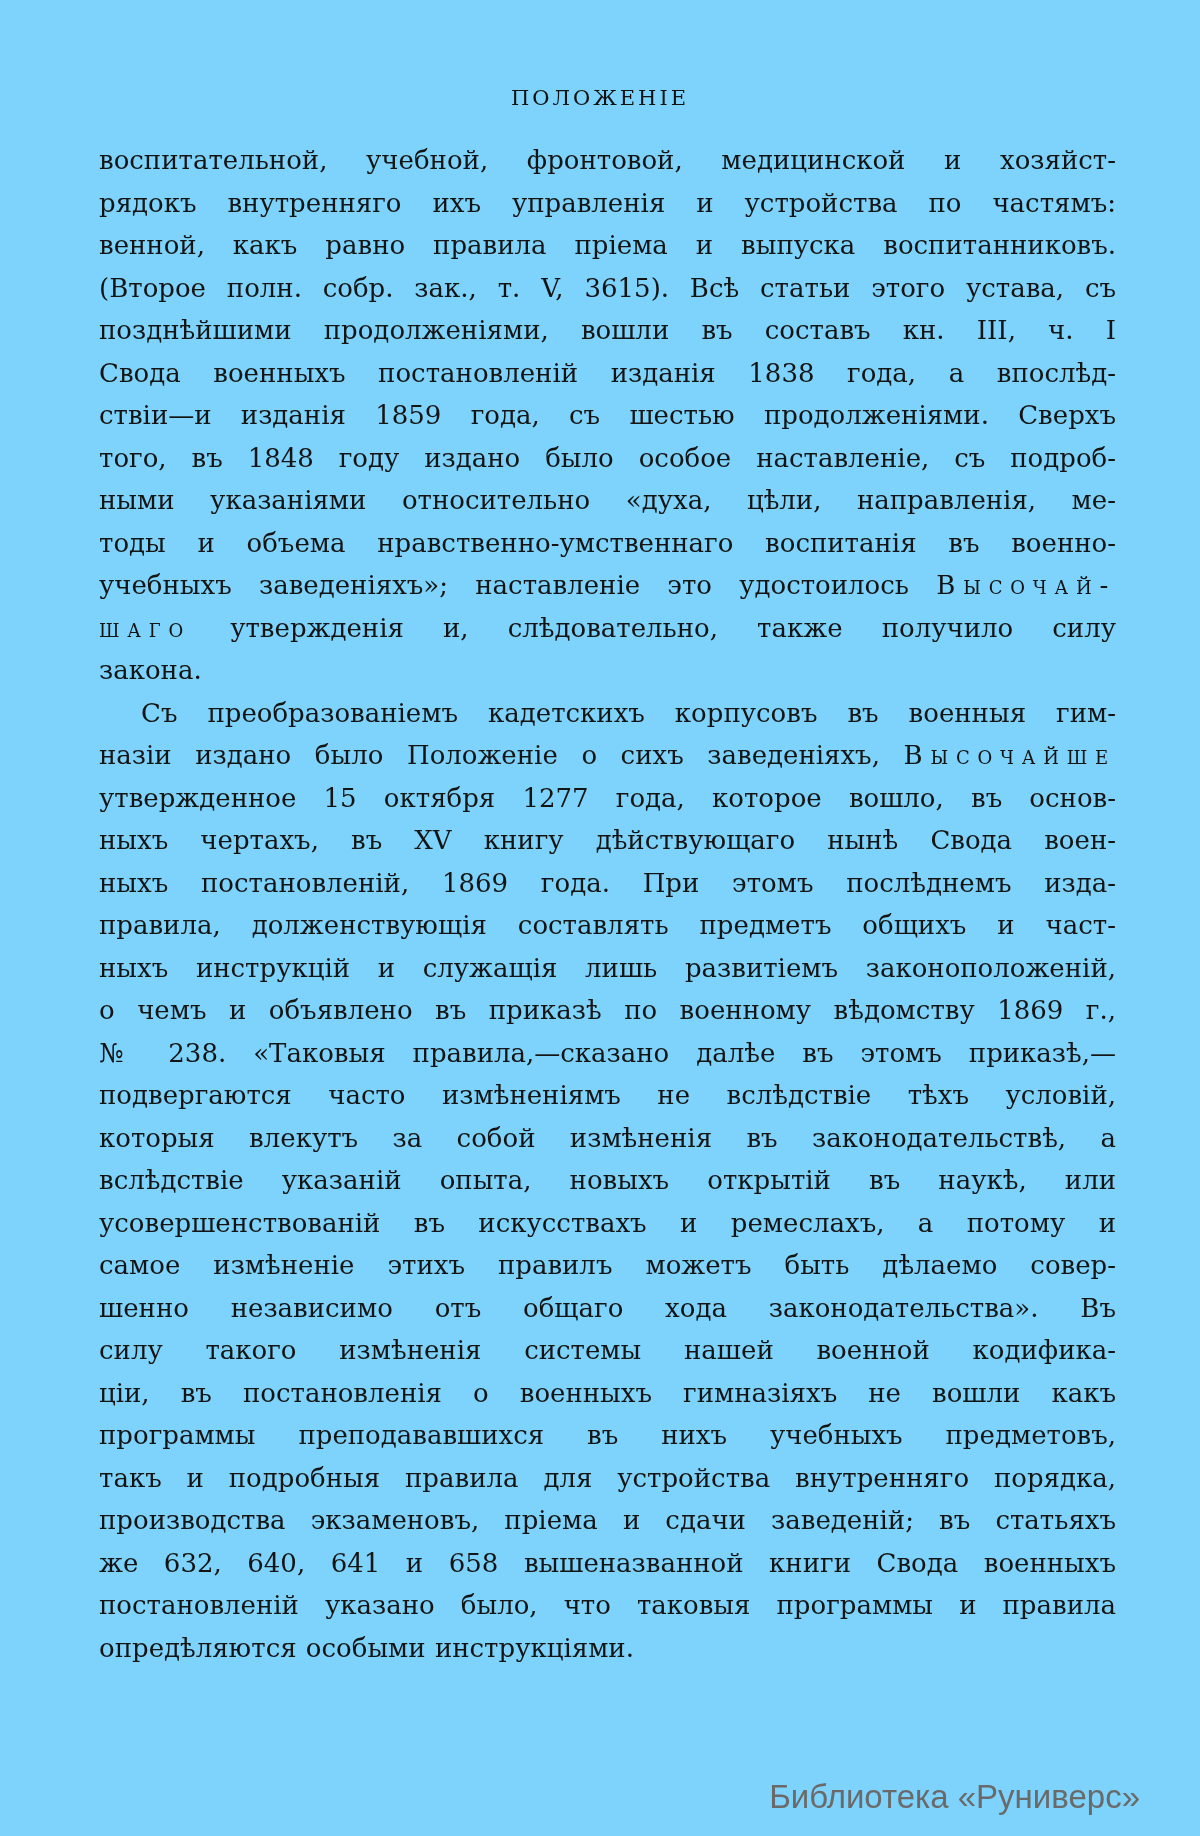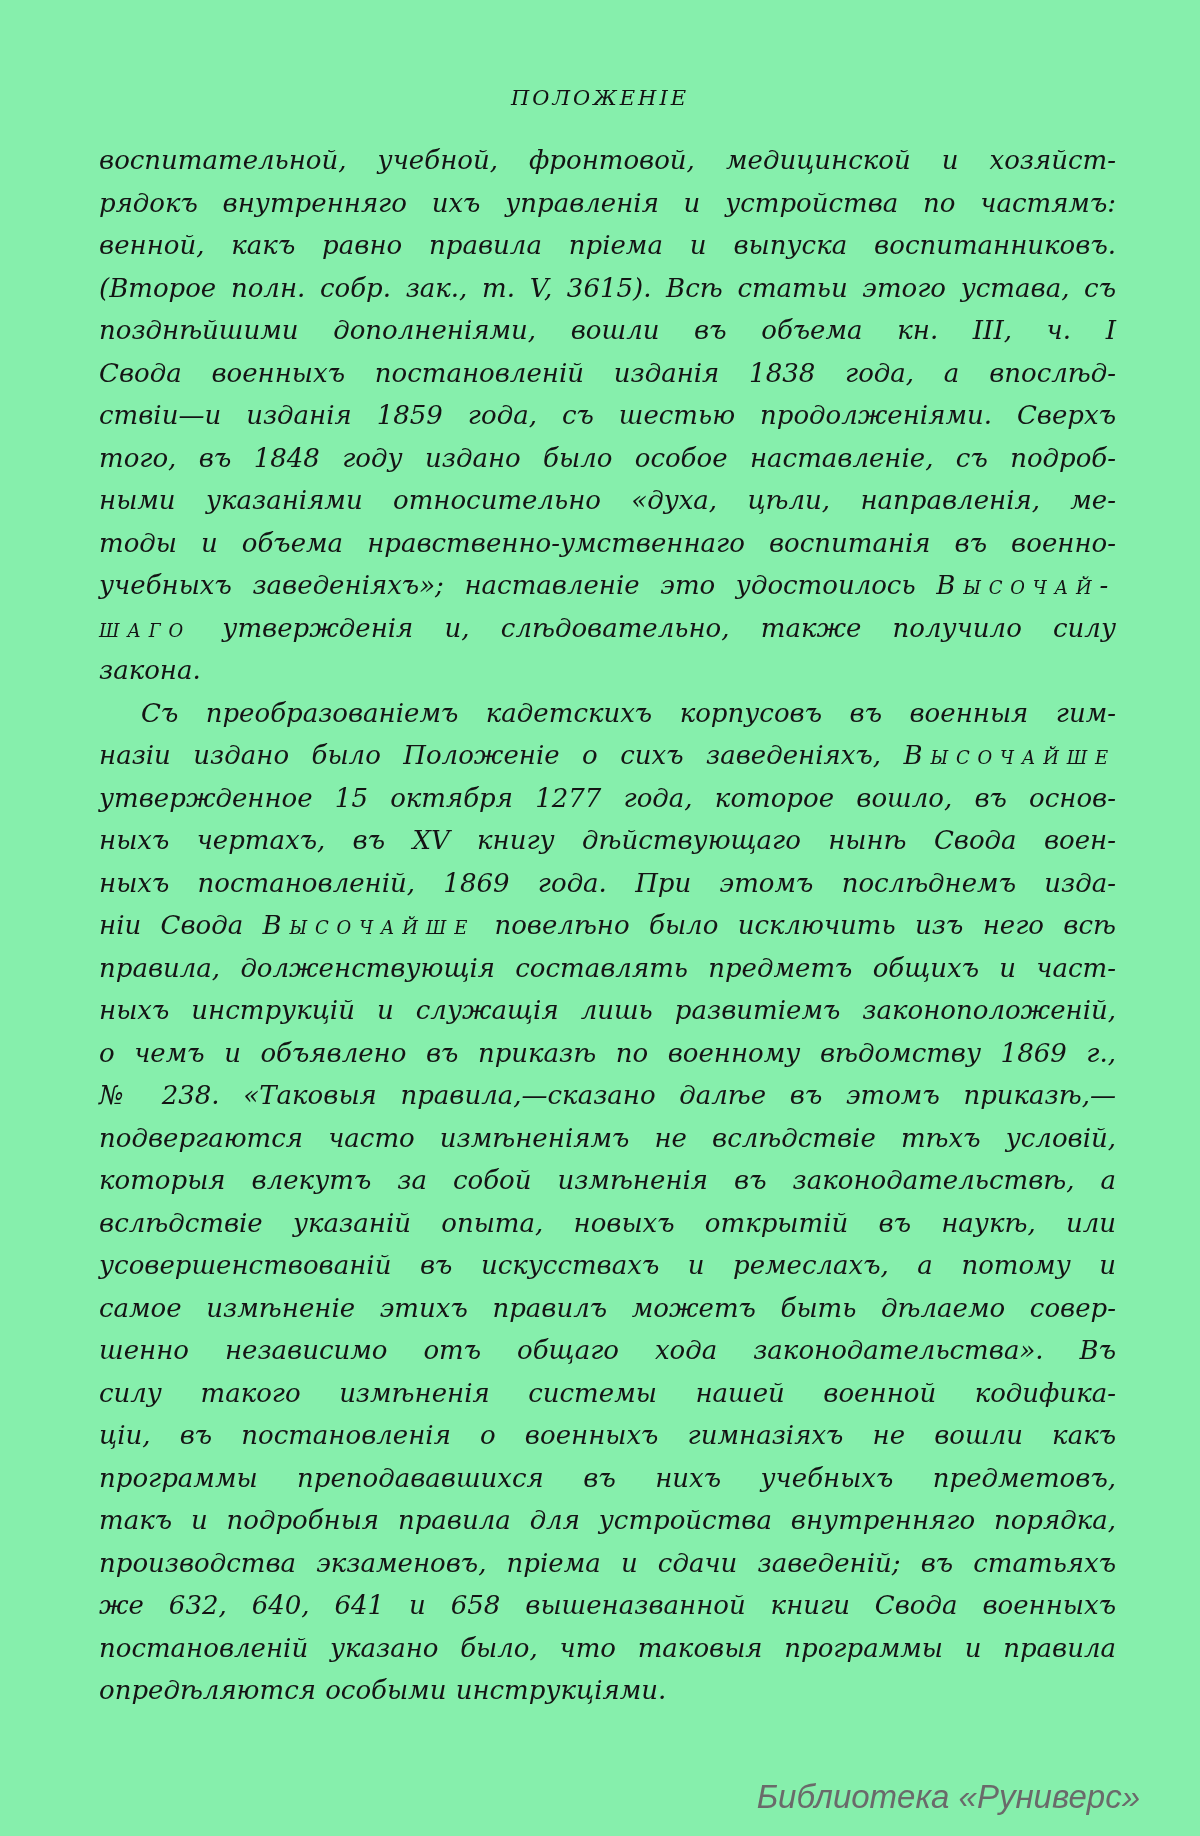--- a/index.html
+++ b/index.html
@@ -46,43 +46,42 @@
     position:absolute;
     top:1778px;right:60px;
     font-family:"Liberation Sans","DejaVu Sans",sans-serif;
     font-size:33px;
     color:#6a6a6a;
   }
 </style>
 </head>
 <body>
 
-<div class="page" style="background: #86efac; color: rgb(20, 20, 20); font-style: italic;">
+<div class="page" style="background: #7dd3fc; color: rgb(20, 20, 20);">
   <div class="running-header">ПОЛОЖЕНІЕ</div>
 
   <div class="text-block">
       <div class="line"><span>воспитательной, учебной, фронтовой, медицинской и хозяйст-</span></div>
       <div class="line"><span>рядокъ внутренняго ихъ управленія и устройства по частямъ:</span></div>
       <div class="line"><span>венной, какъ равно правила пріема и выпуска воспитанниковъ.</span></div>
       <div class="line"><span>(Второе полн. собр. зак., т. V, 3615). Всѣ статьи этого устава, съ</span></div>
-      <div class="line"><span>позднѣйшими дополненіями, вошли въ объема кн. III, ч. I</span></div>
+      <div class="line"><span>позднѣйшими продолженіями, вошли въ составъ кн. III, ч. I</span></div>
       <div class="line"><span>Свода военныхъ постановленій изданія 1838 года, а впослѣд-</span></div>
       <div class="line"><span>ствіи—и изданія 1859 года, съ шестью продолженіями. Сверхъ</span></div>
       <div class="line"><span>того, въ 1848 году издано было особое наставленіе, съ подроб-</span></div>
       <div class="line"><span>ными указаніями относительно «духа, цѣли, направленія, ме-</span></div>
       <div class="line"><span>тоды и объема нравственно-умственнаго воспитанія въ военно-</span></div>
       <div class="line"><span>учебныхъ заведеніяхъ»; наставленіе это удостоилось </span><span class="spaced">Высочай-</span></div>
       <div class="line"><span class="spaced">шаго</span><span> утвержденія и, слѣдовательно, также получило силу</span></div>
       <div class="line no-just"><span>закона.</span></div>
       <div class="line indent"><span>Съ преобразованіемъ кадетскихъ корпусовъ въ военныя гим-</span></div>
       <div class="line"><span>назіи издано было Положеніе о сихъ заведеніяхъ, </span><span class="spaced">Высочайше</span></div>
       <div class="line"><span>утвержденное 15 октября 1277 года, которое вошло, въ основ-</span></div>
       <div class="line"><span>ныхъ чертахъ, въ XV книгу дѣйствующаго нынѣ Свода воен-</span></div>
       <div class="line"><span>ныхъ постановленій, 1869 года. При этомъ послѣднемъ изда-</span></div>
-      <div class="line"><span>ніи Свода </span><span class="spaced">Высочайше</span><span> повелѣно было исключить изъ него всѣ</span></div>
       <div class="line"><span>правила, долженствующія составлять предметъ общихъ и част-</span></div>
       <div class="line"><span>ныхъ инструкцій и служащія лишь развитіемъ законоположеній,</span></div>
       <div class="line"><span>о чемъ и объявлено въ приказѣ по военному вѣдомству 1869 г.,</span></div>
       <div class="line"><span>№ 238. «Таковыя правила,—сказано далѣе въ этомъ приказѣ,—</span></div>
       <div class="line"><span>подвергаются часто измѣненіямъ не вслѣдствіе тѣхъ условій,</span></div>
       <div class="line"><span>которыя влекутъ за собой измѣненія въ законодательствѣ, а</span></div>
       <div class="line"><span>вслѣдствіе указаній опыта, новыхъ открытій въ наукѣ, или</span></div>
       <div class="line"><span>усовершенствованій въ искусствахъ и ремеслахъ, а потому и</span></div>
       <div class="line"><span>самое измѣненіе этихъ правилъ можетъ быть дѣлаемо совер-</span></div>
       <div class="line"><span>шенно независимо отъ общаго хода законодательства». Въ</span></div>

